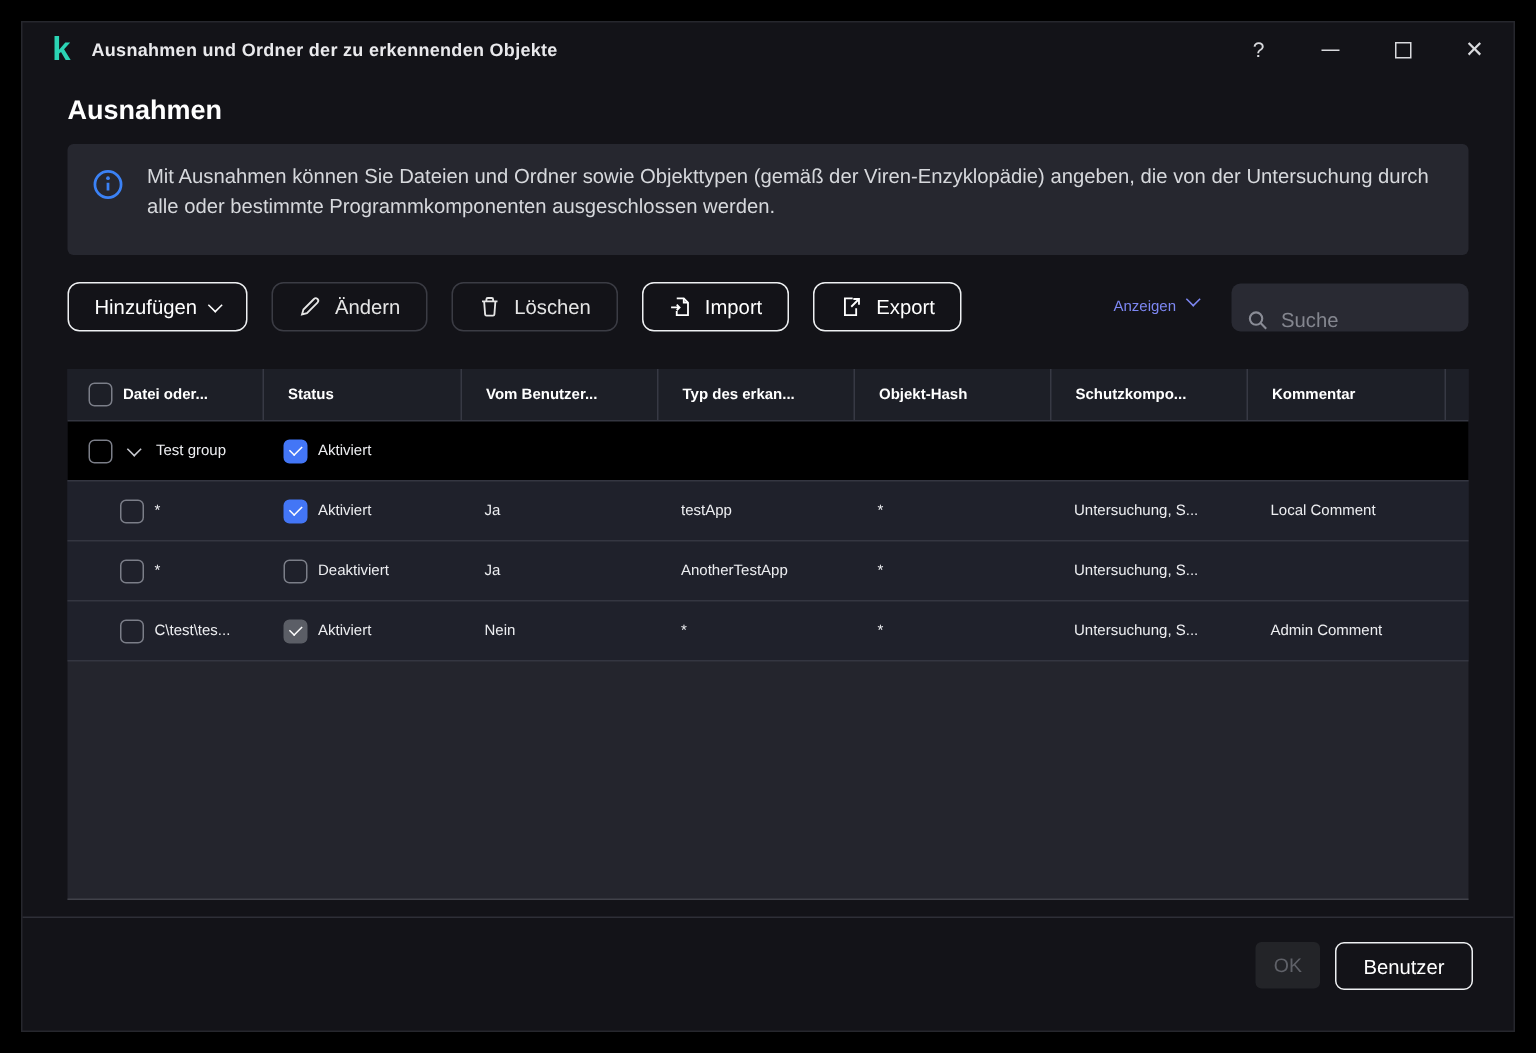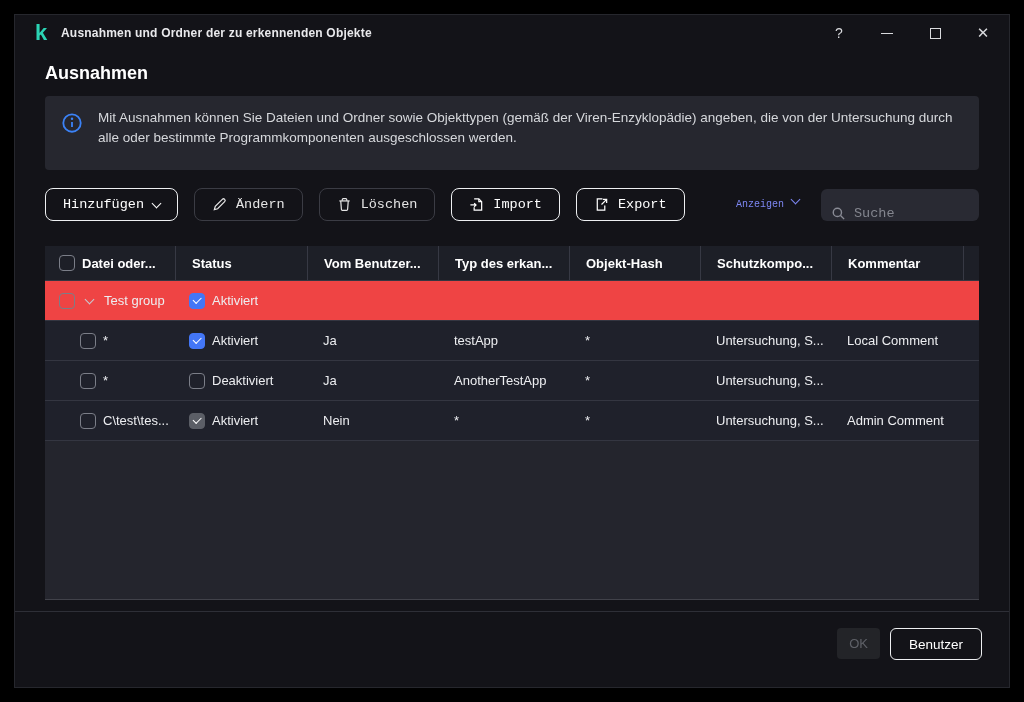--- a/index.html
+++ b/index.html
@@ -23,47 +23,47 @@
   .glyph-close { font-size: 15px; }
 
   
   .page-heading { margin: 12px 30px 0; color: #ffffff; font-size: 18px; font-weight: 700; }
   .banner { margin: 12px 30px 0; height: 74px; background: #26272f; border-radius: 4px;
             display: flex; align-items: flex-start; gap: 15px; padding: 12px 16px; }
   .banner-icon { flex: 0 0 auto; margin-top: 4px; }
   .banner-text { color: #d6d8dc; font-size: 13.5px; line-height: 20px; }
 
   
-  .toolbar { margin: 18px 30px 0; display: flex; align-items: center; gap: 16px; flex: 0 0 auto; font-family: Liberation Mono, monospace; }
+  .toolbar { margin: 18px 30px 0; display: flex; align-items: center; gap: 16px; flex: 0 0 auto; }
   .btn { height: 33px; display: inline-flex; align-items: center; gap: 9px; padding: 0 17px;
          background: transparent; border: 1px solid #eef0f2; border-radius: 8px; color: #fff;
          font-size: 13.5px; font-family: inherit; cursor: pointer; white-space: nowrap; }
   .btn.disabled { border-color: #3b3c44; color: #e5e5e5; cursor: default; justify-content: center; }
   .btn svg { flex: 0 0 auto; }
   .chev { display: inline-block; width: 7px; height: 7px; border-right: 1.6px solid currentColor;
           border-bottom: 1.6px solid currentColor; transform: rotate(45deg); margin-top: -3px; }
   .toolbar-right { margin-left: auto; display: flex; align-items: center; gap: 22px; }
   .link-show { display: inline-flex; align-items: flex-start; gap: 8px; color: #7d87f2; font-size: 10px; cursor: pointer; }
   .searchbox { width: 158px; height: 32px; background: #292a33; border-radius: 6px;
                display: flex; align-items: flex-end; gap: 8px; padding: 0 10px; }
   .searchbox input { flex: 1; min-width: 0; background: transparent; border: none; outline: none;
                      color: #e8e8ea; font-size: 13.5px; font-family: inherit; }
   .searchbox input::placeholder { color: #84868f; }
 
   
   .table { margin: 25px 30px 0; height: 354px; background: #24252d; display: flex; flex-direction: column;
-           font-size: 13px; border-bottom: 1px solid #41424a; flex: 0 0 auto; }
+           font-size: 10px; border-bottom: 1px solid #41424a; flex: 0 0 auto; }
   .tgrid { display: grid; grid-template-columns: 130px 132px 131px 131px 131px 131px 132px 1fr; align-items: stretch; }
   .thead { height: 34px; background: #1d1f27; color: #fff; font-weight: 700; flex: 0 0 auto; }
   .thead .cell { border-left: 1px solid #373944; }
   .thead .cell:first-child { border-left: none; }
   .cell { display: flex; align-items: center; padding-left: 16px; overflow: hidden; white-space: nowrap; }
   .cell.with-check { padding-left: 14px; gap: 7px; }
   .row { height: 40px; background: #1f212b; color: #edeef1; border-top: 1px solid #343641; flex: 0 0 auto; cursor: pointer; }
-  .row.group { background: #ef4444; }
+  .row.group { background: #000000; }
   .row .cell.indent { padding-left: 35px; gap: 7px; }
   .table-empty { flex: 1 1 auto; border-top: 1px solid #343641; }
 
   .checkbox { width: 16px; height: 16px; border: 1.5px solid #7b7e88; border-radius: 4px;
               flex: 0 0 auto; cursor: pointer; position: relative; }
   .checkbox.checked-blue { background: #4376f6; border-color: #4376f6; }
   .checkbox.checked-gray { background: #5b5e66; border-color: #5b5e66; }
   .checkbox.checked-blue::after, .checkbox.checked-gray::after {
     content: ""; position: absolute; left: 2.5px; top: 3px; width: 7px; height: 3.5px;
     border-left: 1.8px solid #fff; border-bottom: 1.8px solid #fff; transform: rotate(-45deg); }

